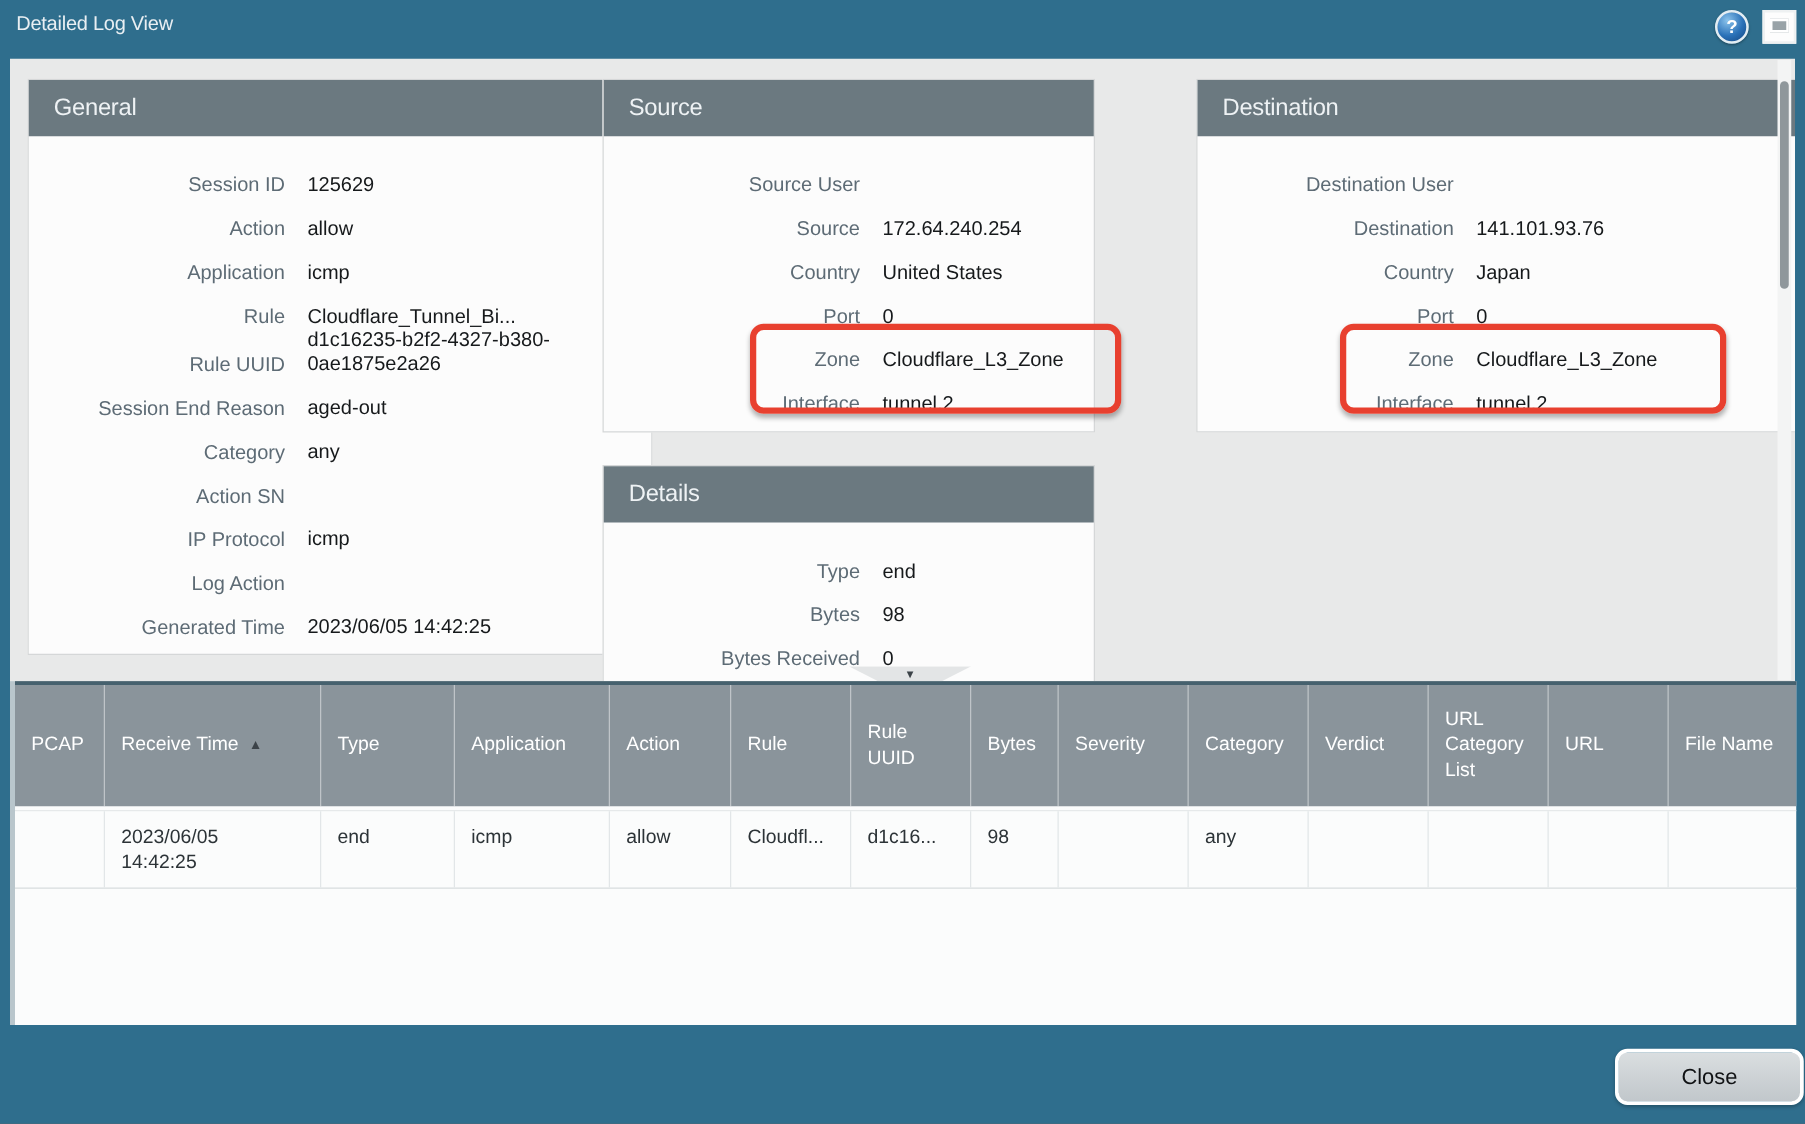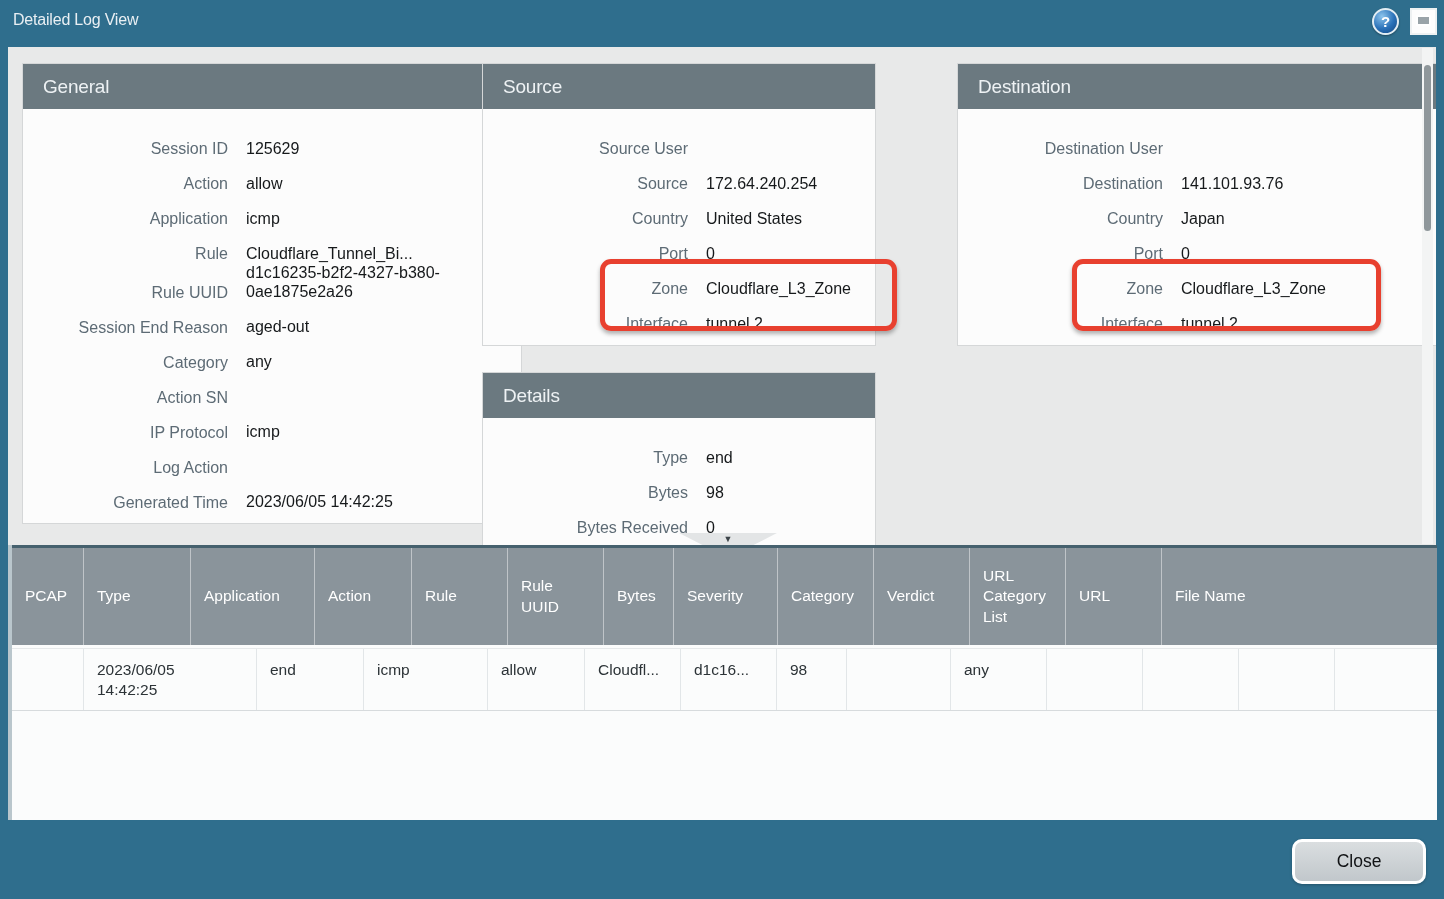--- a/index.html
+++ b/index.html
@@ -92,21 +92,21 @@
   }
   .td:last-child { border-right:none; }
   .wrapnarrow { display:inline-block; max-width:105px; }
   .w0{flex:0 0 72px}.w1{flex:0 0 173px}.w2{flex:0 0 107px}.w3{flex:0 0 124px}
   .w4{flex:0 0 97px}.w5{flex:0 0 96px}.w6{flex:0 0 96px}.w7{flex:0 0 70px}
   .w8{flex:0 0 104px}.w9{flex:0 0 96px}.w10{flex:0 0 96px}.w11{flex:0 0 96px}
   .w12{flex:0 0 96px}.w13{flex:1 1 auto}
 
   
   .close-btn {
-    position:absolute; left:1292px; top:839px; width:134px; height:45px;
+    position:absolute; left:1292px; top:839px; width:151px; height:45px;
     background:linear-gradient(#dadee0,#c1c7cb); border:3px solid #fff;
     border-radius:10px; font-size:17.5px; color:#101214;
     font-family:"Liberation Sans", sans-serif; cursor:pointer;
     box-shadow:0 1px 3px rgba(0,0,0,.25);
   }
 </style>
 </head>
 <body>
 
 <div class="frame">
@@ -260,20 +260,24 @@
 
   <div class="table-section">
     <div class="splitter">
       <span>▼</span>
     </div>
 
     <div class="thead">
       <div class="th w0">
           <span>PCAP</span>
         </div>
+      <div class="th w1">
+        <span>Receive Time</span>
+        <span class="sort-icon">▲</span>
+      </div>
       <div class="th w2">
           <span>Type</span>
         </div>
       <div class="th w3">
           <span>Application</span>
         </div>
       <div class="th w4">
           <span>Action</span>
         </div>
       <div class="th w5">

